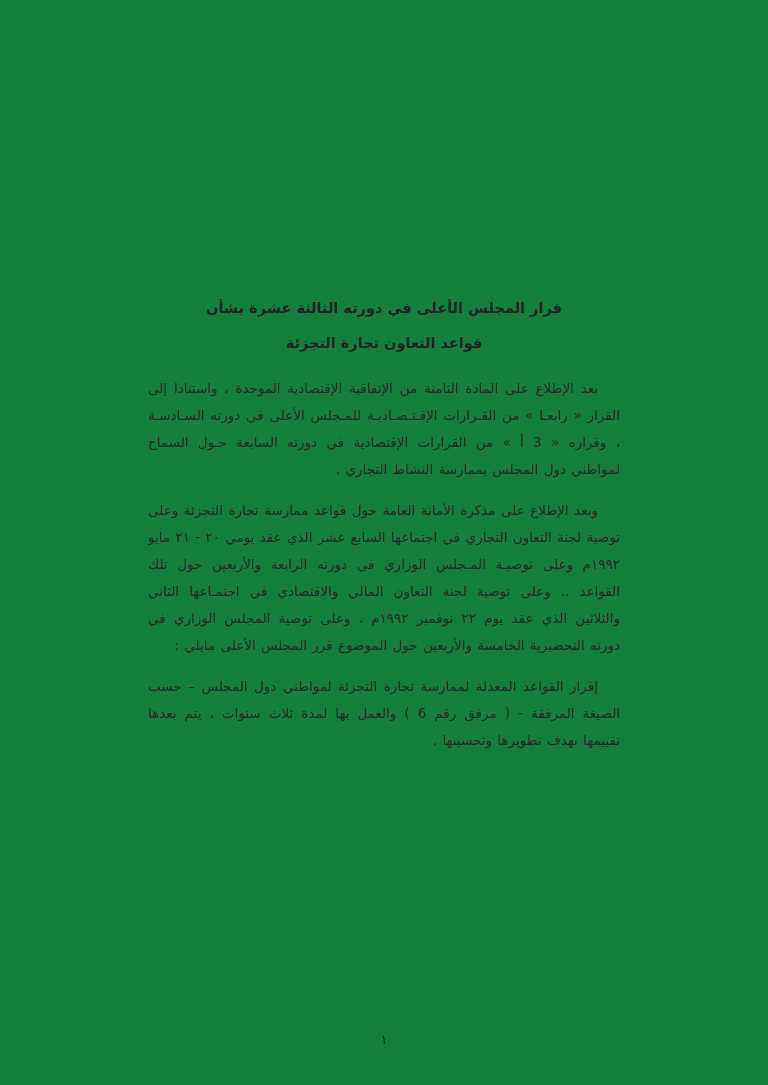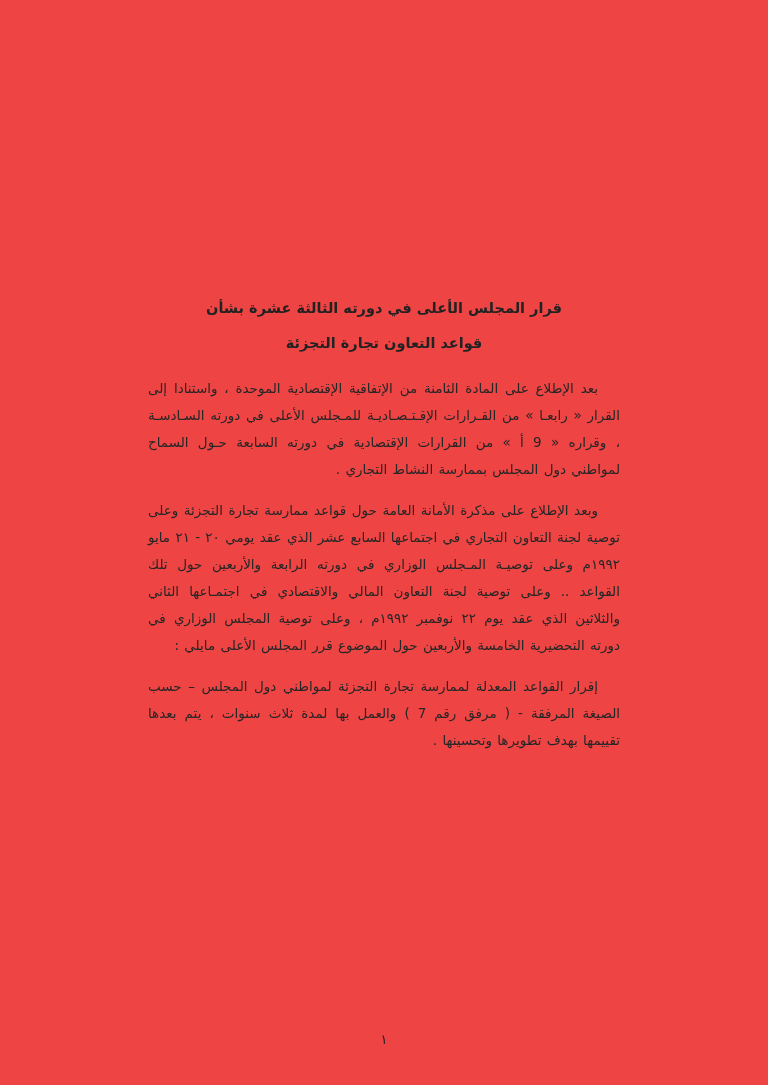--- a/index.html
+++ b/index.html
@@ -6,21 +6,21 @@
     margin: 0;
     padding: 0;
     background: #e8e8e8;
     font-family: "DejaVu Sans", sans-serif;
   }
   .page {
     position: relative;
     width: 768px;
     height: 1085px;
     margin: 0 auto;
-    background: #ef4444;
+    background: #15803d;
     color: #1e1e1e;
     overflow: hidden;
   }
   .content {
     position: absolute;
     top: 300px;
     left: 148px;
     width: 472px;
     direction: rtl;
   }
@@ -57,18 +57,18 @@
     color: #222;
   }
 </style>
 </head>
 <body>
 
 <div class="page">
   <div class="content">
     <div class="title">قرار المجلس الأعلى في دورته الثالثة عشرة بشأن</div>
     <div class="title second">قواعد التعاون تجارة التجزئة</div>
-    <p class="para">بعد الإطلاع على المادة الثامنة من الإتفاقية الإقتصادية الموحدة ، واستنادا إلى القرار « رابعـا » من القـرارات الإقـتـصـاديـة للمـجلس الأعلى في دورته السـادسـة ، وقراره « 9 أ » من القرارات الإقتصادية في دورته السابعة حـول السماح لمواطني دول المجلس بممارسة النشاط التجاري .</p>
+    <p class="para">بعد الإطلاع على المادة الثامنة من الإتفاقية الإقتصادية الموحدة ، واستنادا إلى القرار « رابعـا » من القـرارات الإقـتـصـاديـة للمـجلس الأعلى في دورته السـادسـة ، وقراره « 3 أ » من القرارات الإقتصادية في دورته السابعة حـول السماح لمواطني دول المجلس بممارسة النشاط التجاري .</p>
     <p class="para">وبعد الإطلاع على مذكرة الأمانة العامة حول قواعد ممارسة تجارة التجزئة وعلى توصية لجنة التعاون التجاري في اجتماعها السابع عشر الذي عقد يومي ٢٠ - ٢١ مايو ١٩٩٢م وعلى توصيـة المـجلس الوزاري في دورته الرابعة والأربعين حول تلك القواعد .. وعلى توصية لجنة التعاون المالي والاقتصادي في اجتمـاعها الثاني والثلاثين الذي عقد يوم ٢٢ نوفمبر ١٩٩٢م ، وعلى توصية المجلس الوزاري في دورته التحضيرية الخامسة والأربعين حول الموضوع قرر المجلس الأعلى مايلي :</p>
-    <p class="para">إقرار القواعد المعدلة لممارسة تجارة التجزئة لمواطني دول  المجلس – حسب الصيغة المرفقة - ( مرفق رقم 7 ) والعمل بها لمدة ثلاث سنوات ، يتم بعدها تقييمها بهدف تطويرها وتحسينها .</p>
+    <p class="para">إقرار القواعد المعدلة لممارسة تجارة التجزئة لمواطني دول  المجلس – حسب الصيغة المرفقة - ( مرفق رقم 6 ) والعمل بها لمدة ثلاث سنوات ، يتم بعدها تقييمها بهدف تطويرها وتحسينها .</p>
   </div>
   <div class="page-number">١</div>
 </div>
 
 </body></html>

